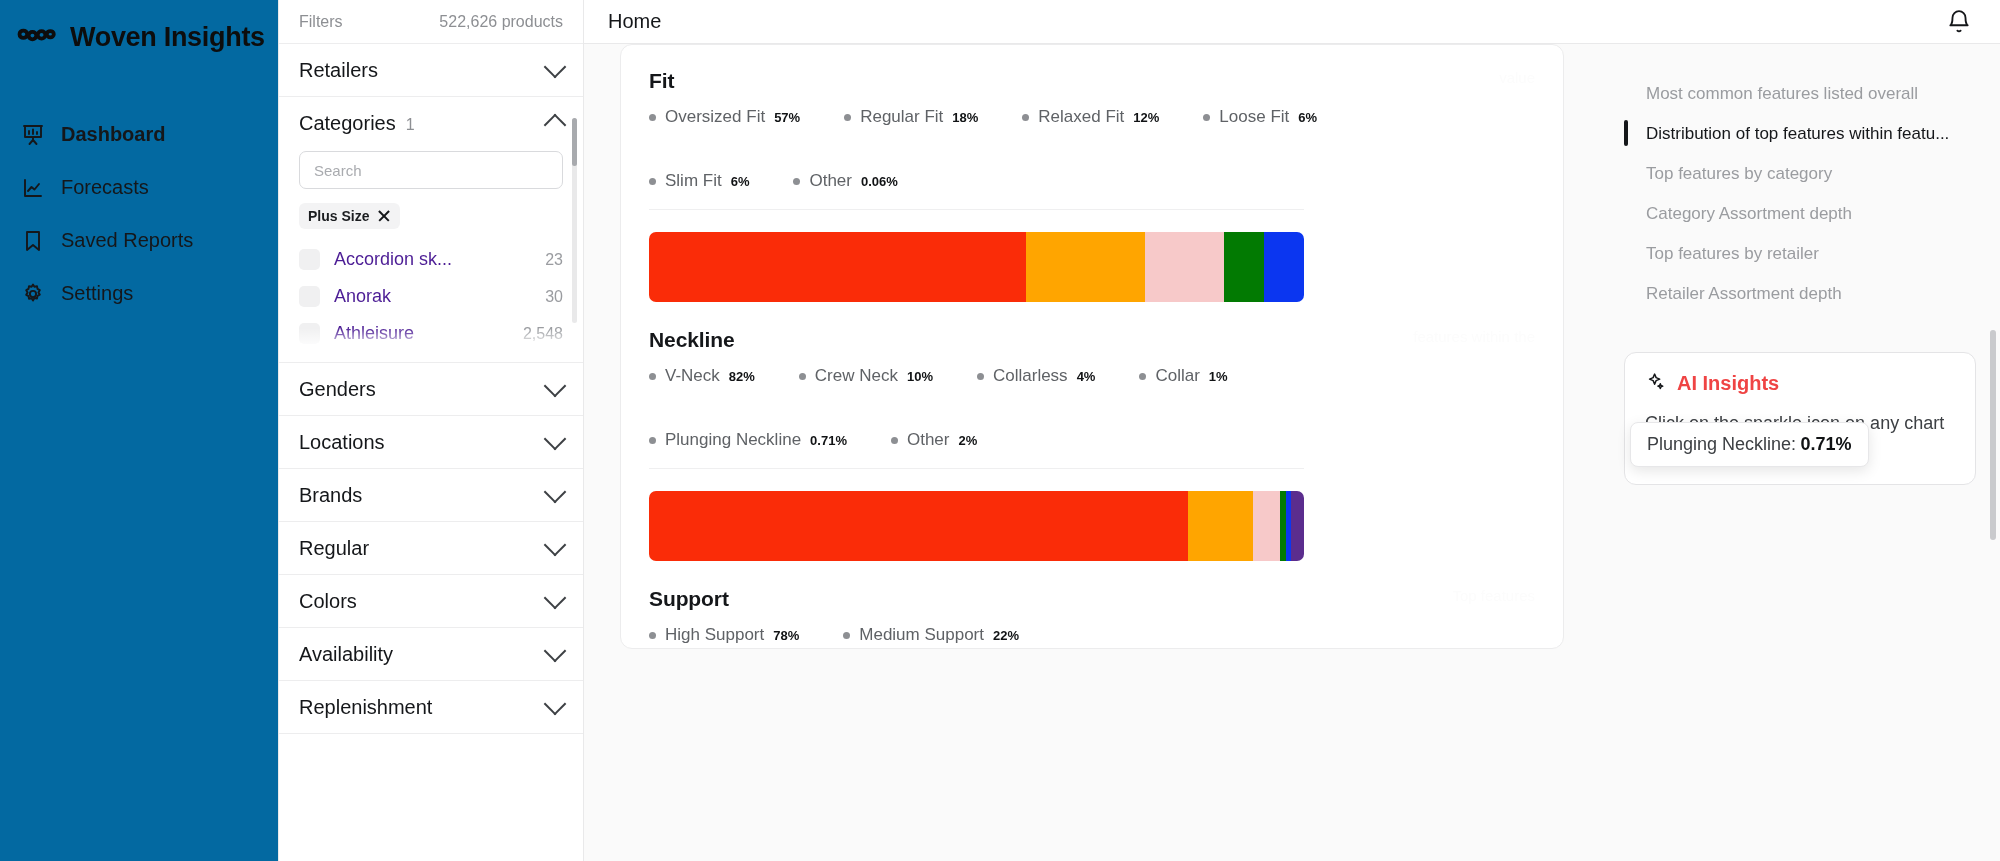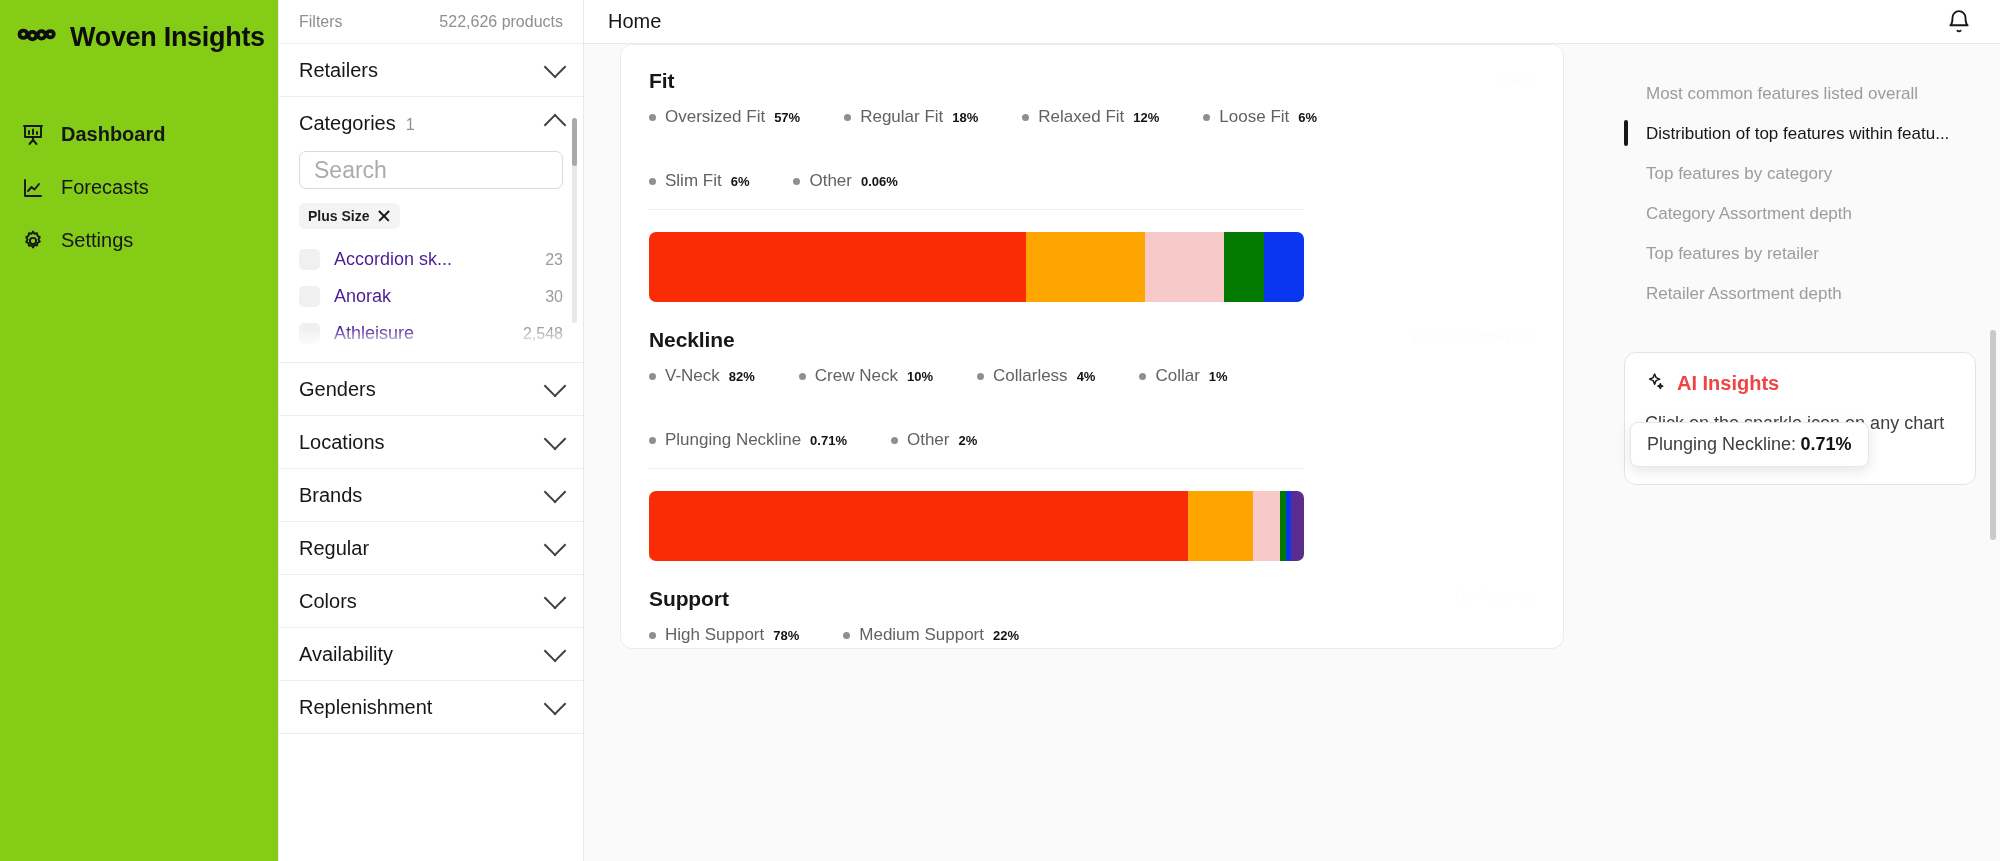--- a/index.html
+++ b/index.html
@@ -6,21 +6,21 @@
   html, body { width: 2000px; height: 861px; overflow: hidden; }
   body {
     font-family: "Liberation Sans", sans-serif;
     background: #ffffff;
     color: #111111;
     -webkit-font-smoothing: antialiased;
   }
   .app { display: flex; width: 2000px; height: 861px; position: relative; }
 
   
-  .leftnav { width: 278px; height: 861px; background: #84cc16; flex: 0 0 278px; padding-top: 6px; }
+  .leftnav { width: 278px; height: 861px; background: #0369a1; flex: 0 0 278px; padding-top: 6px; }
   .brand { display: flex; align-items: center; gap: 12px; padding: 12px 0 0 16px; height: 50px; }
   .brand-logo { width: 42px; height: 28px; flex: 0 0 42px; }
   .brand-name { font-size: 27px; font-weight: bold; letter-spacing: -0.3px; color: #0d0d0d; }
   .nav-list { margin-top: 52px; }
   .nav-item { display: flex; align-items: center; gap: 15px; height: 53px; padding-left: 20px; cursor: pointer; }
   .nav-icon { width: 26px; height: 26px; flex: 0 0 26px; display: flex; align-items: center; justify-content: center; }
   .nav-label { font-size: 20px; color: #15171a; }
   .nav-item.active .nav-label { font-weight: bold; }
 
   
@@ -34,21 +34,21 @@
   .facet-head { display: flex; align-items: center; justify-content: space-between;
                 height: 52px; padding: 0 20px 0 20px; cursor: pointer; }
   .facet-title { font-size: 20px; color: #15171a; display: flex; align-items: baseline; gap: 10px; }
   .facet-badge { font-size: 16px; color: #8d8f93; font-weight: normal; }
   .chev { width: 16px; height: 16px; border-right: 2px solid #3d4044; border-bottom: 2px solid #3d4044;
           transform: rotate(45deg); margin-top: -6px; }
   .chev.up { transform: rotate(-135deg); margin-top: 4px; }
   .facet-body { padding: 0 20px 10px 20px; position: relative; }
   .search-wrap { padding: 2px 0 14px 0; }
   .search-input { width: 100%; height: 38px; border: 1px solid #d9dadd; border-radius: 7px;
-                  padding: 0 14px; font-size: 23px; color: #2b2d30; outline: none;
+                  padding: 0 14px; font-size: 15px; color: #2b2d30; outline: none;
                   font-family: "Liberation Sans", sans-serif; background: #fff; }
   .search-input::placeholder { color: #a9abaf; }
   .chips { display: flex; flex-wrap: wrap; gap: 8px; margin-bottom: 12px; }
   .chip { display: inline-flex; align-items: center; gap: 8px; background: #f3f3f4;
           border-radius: 6px; padding: 5px 9px; font-size: 14px; font-weight: bold; color: #1b1d20; cursor: pointer; }
   .chip-x { width: 14px; height: 14px; position: relative; display: inline-block; }
   .chip-x::before, .chip-x::after { content: ""; position: absolute; left: 0; top: 6px;
           width: 14px; height: 1.6px; background: #15171a; }
   .chip-x::before { transform: rotate(45deg); }
   .chip-x::after { transform: rotate(-45deg); }
@@ -155,20 +155,28 @@
           <svg viewBox="0 0 24 24" width="24" height="24" fill="none" stroke="#15171a" stroke-width="1.9" stroke-linecap="round" stroke-linejoin="round">
             <path d="M4 4v16h16"></path>
               <path d="M7 15l3.5-4 3 2.5L18 8"></path>
           </svg>
         </span>
         <span class="nav-label">Forecasts</span>
       </div>
       <div class="nav-item">
         <span class="nav-icon">
           <svg viewBox="0 0 24 24" width="24" height="24" fill="none" stroke="#15171a" stroke-width="1.9" stroke-linecap="round" stroke-linejoin="round">
+            <path d="M6 3h12v18l-6-5-6 5V3z"></path>
+          </svg>
+        </span>
+        <span class="nav-label">Saved Reports</span>
+      </div>
+      <div class="nav-item">
+        <span class="nav-icon">
+          <svg viewBox="0 0 24 24" width="24" height="24" fill="none" stroke="#15171a" stroke-width="1.9" stroke-linecap="round" stroke-linejoin="round">
             <circle cx="12" cy="12" r="3.1"></circle>
             <path d="M12 2.6l1.4 2.2 2.6-.5.5 2.6 2.3 1.3-1.4 2.2 1.4 2.2-2.3 1.3-.5 2.6-2.6-.5L12 18.4l-1.4-2.2-2.6.5-.5-2.6-2.3-1.3L6.6 10.4 5.2 8.2l2.3-1.3.5-2.6 2.6.5z"></path>
           </svg>
         </span>
         <span class="nav-label">Settings</span>
       </div>
     </nav>
   </aside>
 
   <aside class="filters">

